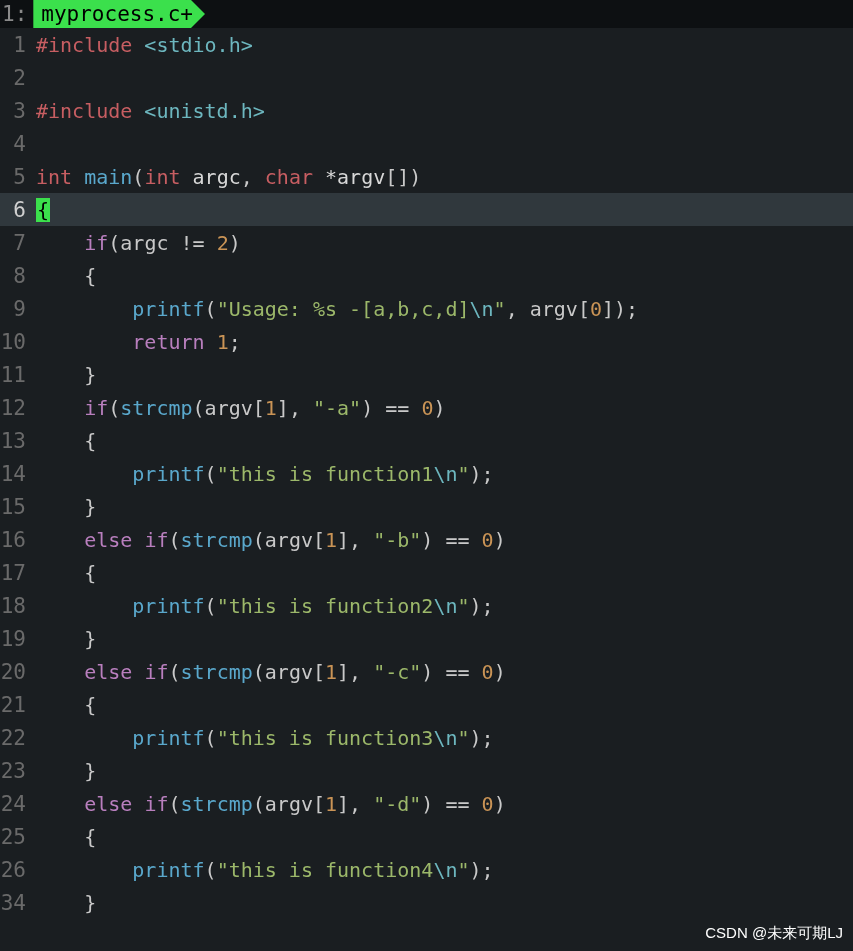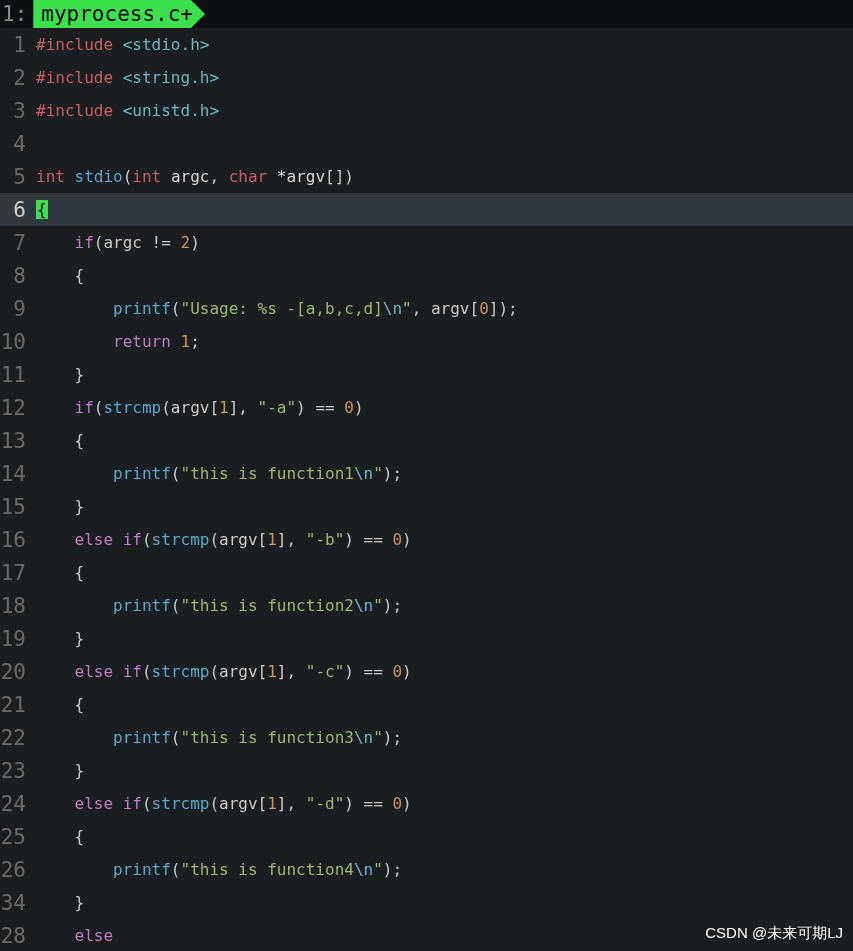--- a/index.html
+++ b/index.html
@@ -50,21 +50,21 @@
       padding-right: 10px;
       font-size: 21px;
       user-select: none;
       flex-shrink: 0;
     }
     .line.active .line-num {
       color: #d0d0d0;
     }
     .code {
       white-space: pre;
-      font-size: 16px;
+      font-size: 20px;
     }
     .kw-preproc { color: #c75e62; }
     .kw-header { color: #6db7bf; }
     .kw-type { color: #c75e62; text-align: right; }
     .kw-func { color: #5aa8cc; }
     .kw-ctrl { color: #b97fbe; }
     .kw-var { color: #d8d8d8; }
     .kw-punct { color: #c9c9c9; }
     .kw-str { color: #9cb86a; }
     .kw-esc { color: #6db7bf; }
@@ -94,36 +94,35 @@
 
 <div class="editor">
 
 <div class="line">
       <span class="line-num">1</span>
       <span class="code"><span class="kw-preproc">#include</span><span class="kw-header"> &lt;stdio.h&gt;</span></span>
     </div>
 
 <div class="line">
       <span class="line-num">2</span>
-      <span class="code"><span class="kw-preproc">#include</span><span class="kw-header"> &lt;string.h&gt;</span></span>
     </div>
 
 <div class="line">
       <span class="line-num">3</span>
       <span class="code"><span class="kw-preproc">#include</span><span class="kw-header"> &lt;unistd.h&gt;</span></span>
     </div>
 
 <div class="line">
       <span class="line-num">4</span>
       <span class="code"></span>
     </div>
 
 <div class="line">
       <span class="line-num">5</span>
-      <span class="code"><span class="kw-type">int</span><span class="kw-func"> stdio</span><span class="kw-punct">(</span><span class="kw-type">int</span><span class="kw-var"> argc</span><span class="kw-punct">, </span><span class="kw-type">char</span><span class="kw-var"> *argv</span><span class="kw-punct">[])</span></span>
+      <span class="code"><span class="kw-type">int</span><span class="kw-func"> main</span><span class="kw-punct">(</span><span class="kw-type">int</span><span class="kw-var"> argc</span><span class="kw-punct">, </span><span class="kw-type">char</span><span class="kw-var"> *argv</span><span class="kw-punct">[])</span></span>
     </div>
 
 <div class="line active">
       <span class="line-num">6</span>
       <span class="code"><span class="cursor-brace">{</span></span>
     </div>
 
 <div class="line">
       <span class="line-num">7</span>
       <span class="code"><span class="kw-white">    </span><span class="kw-ctrl">if</span><span class="kw-white">(argc != </span><span class="kw-num">2</span><span class="kw-white">)</span></span>
@@ -222,20 +221,16 @@
 <div class="line">
       <span class="line-num">26</span>
       <span class="code"><span class="kw-white">        </span><span class="kw-func">printf</span><span class="kw-white">(</span><span class="kw-str">"this is function4</span><span class="kw-esc">\n</span><span class="kw-str">"</span><span class="kw-white">);</span></span>
     </div>
 
 <div class="line">
       <span class="line-num">34</span>
       <span class="code"><span class="kw-white">    }</span></span>
     </div>
 
-<div class="line">
-      <span class="line-num">28</span>
-      <span class="code"><span class="kw-white">    </span><span class="kw-ctrl">else</span></span>
-    </div>
 
 </div>
 
 <div class="watermark">CSDN @未来可期LJ</div>
 
 </body></html>

